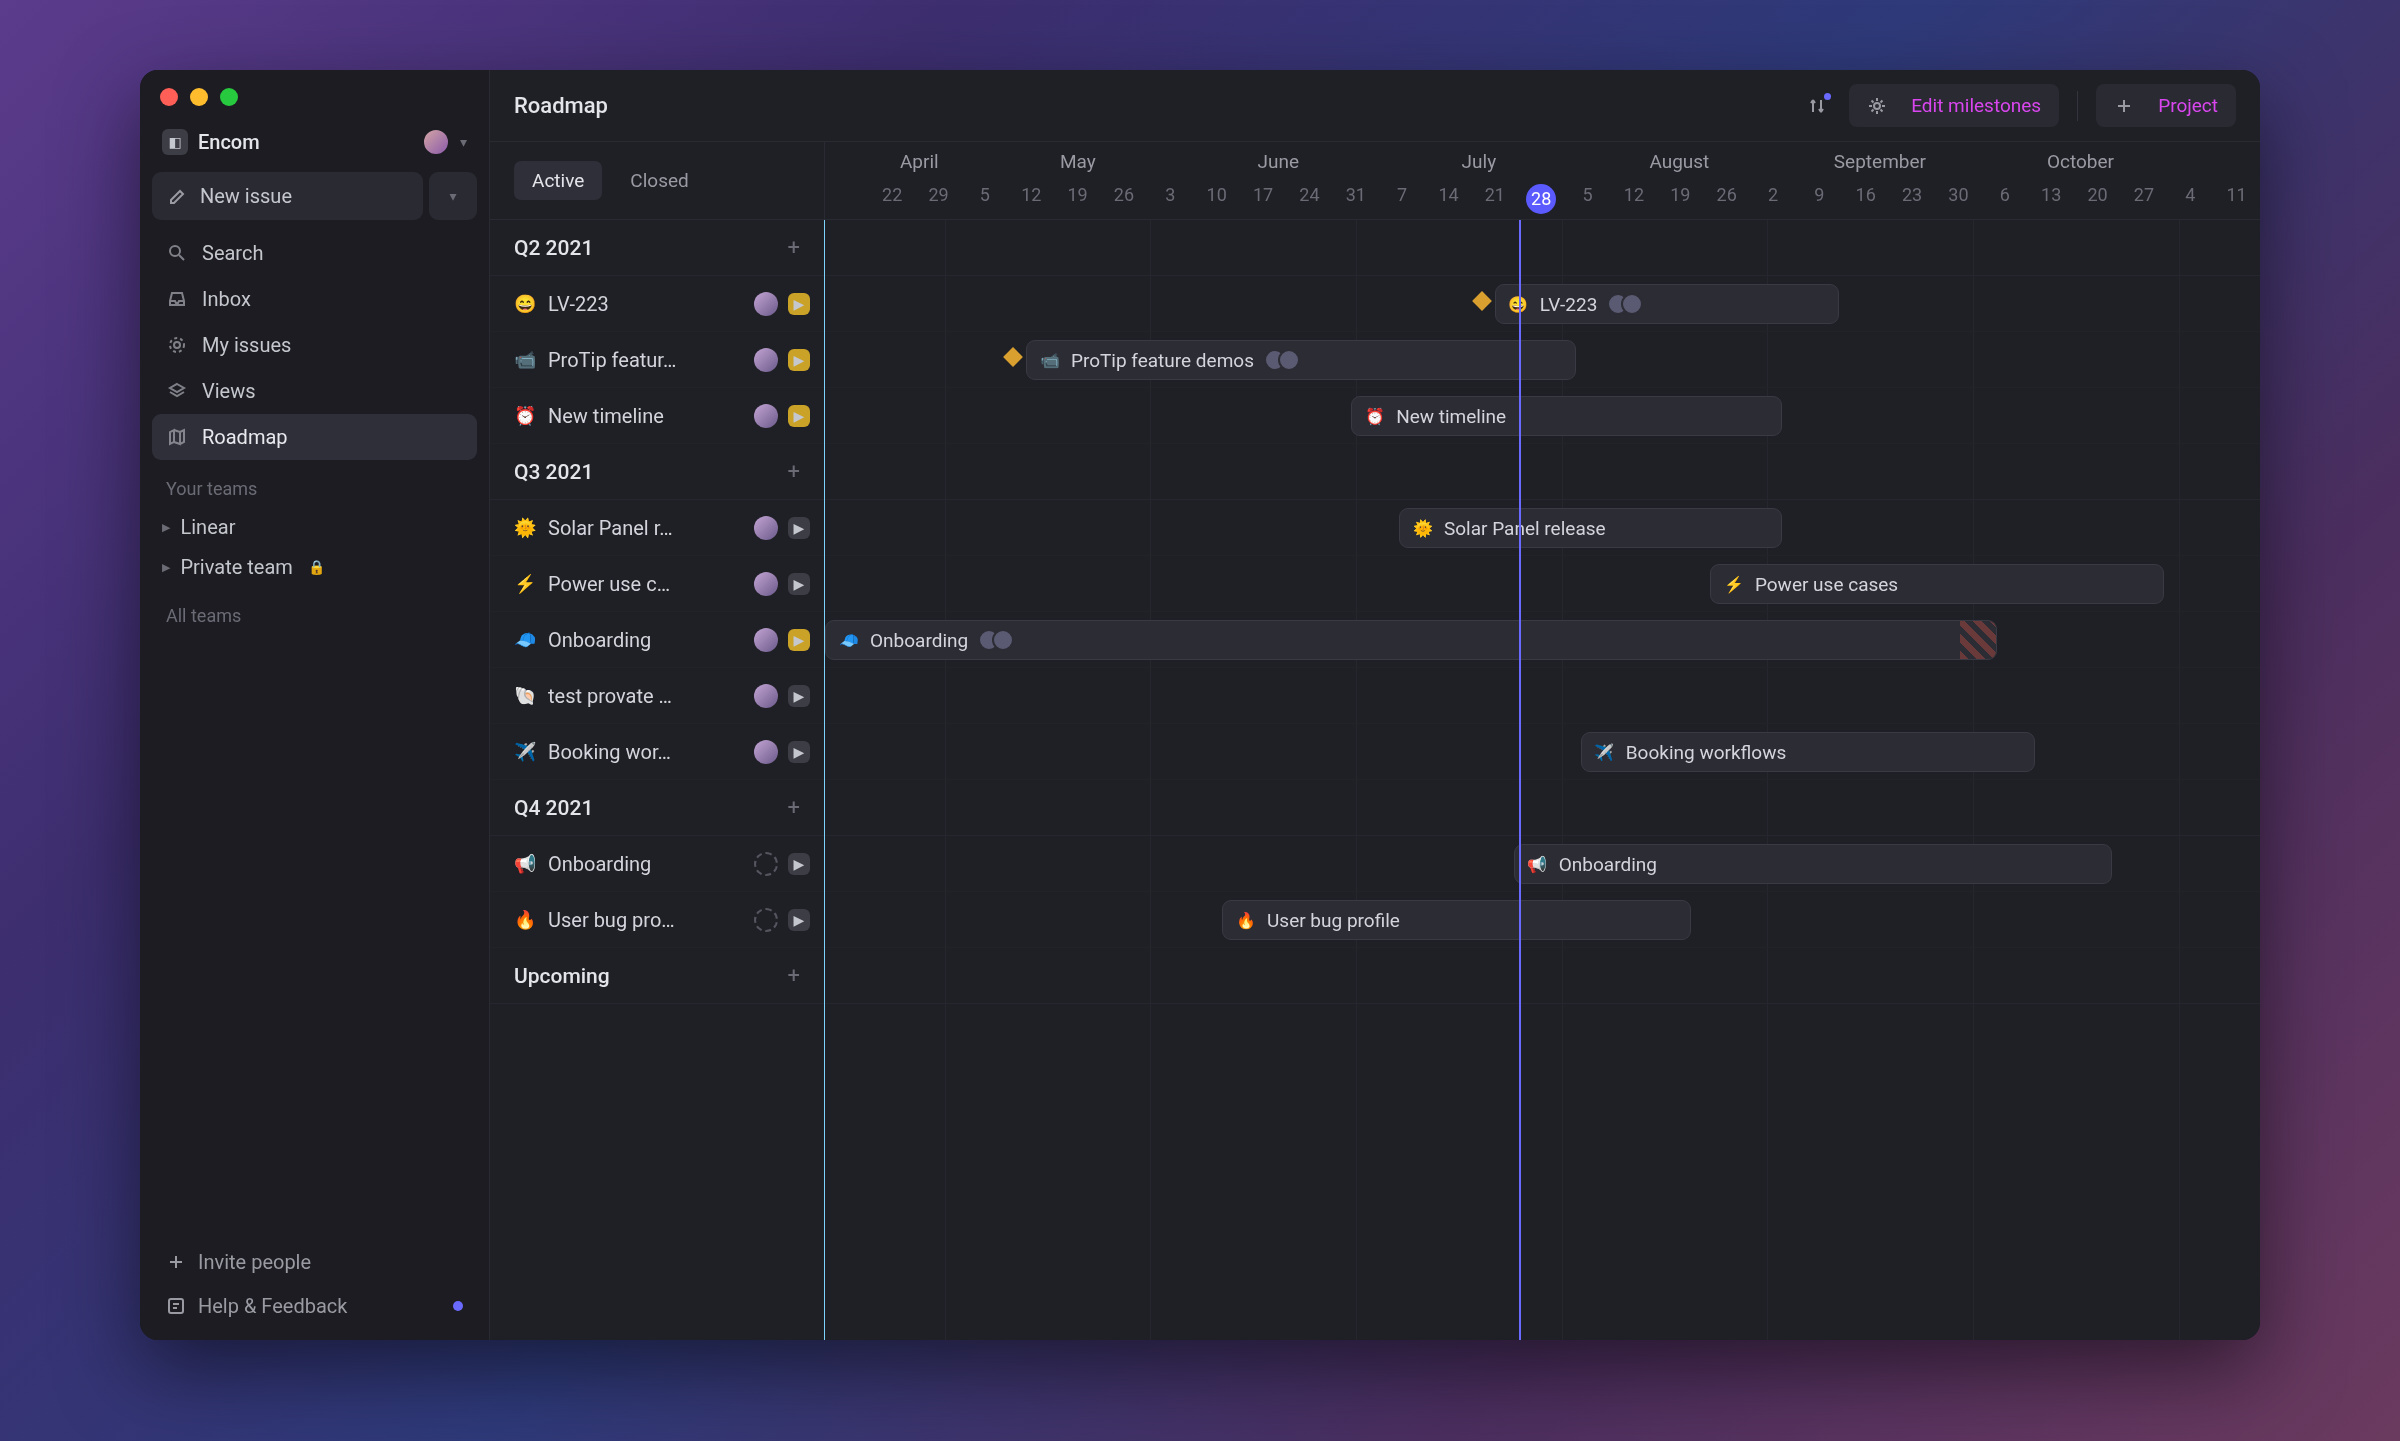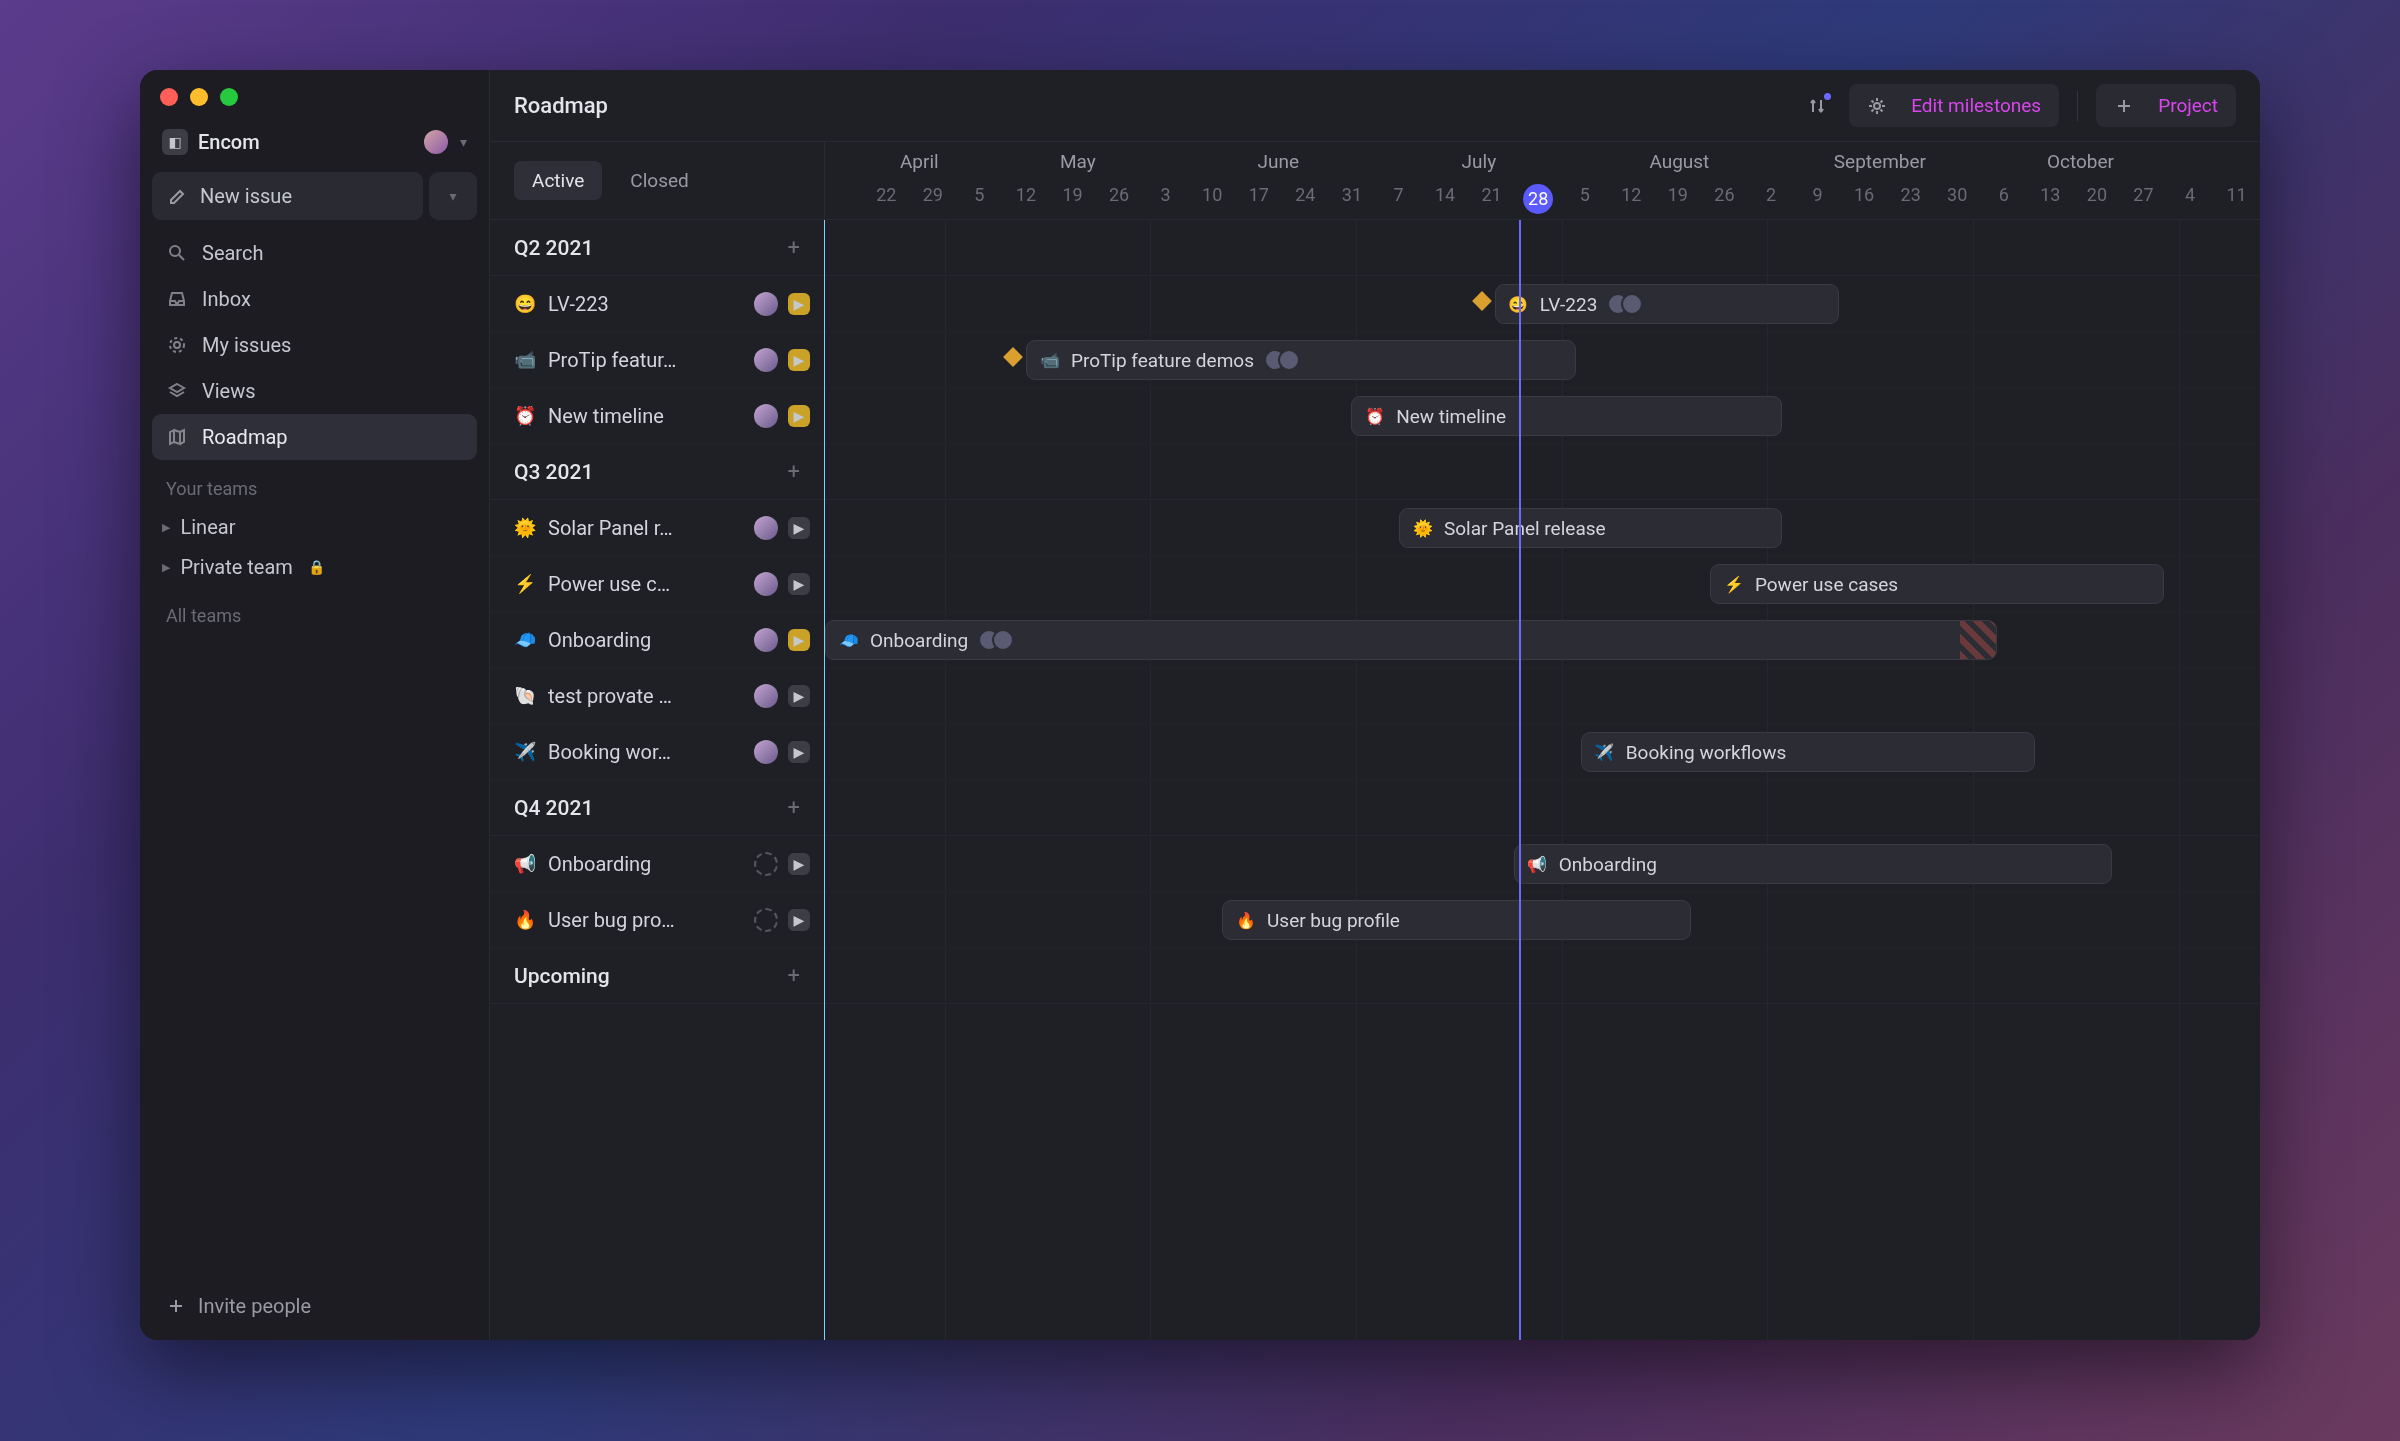--- a/index.html
+++ b/index.html
@@ -64,21 +64,21 @@
 .btn { background:#2a2a32; border-radius:8px; padding:10px 18px; display:flex; align-items:center; gap:24px; cursor:pointer; color:#d946ef; font-size:19px; }
 .vdiv { width:1px; height:30px; background:#34343e; margin:0 4px; }
 
 .subbar { height:78px; border-bottom:1px solid #2a2a32; display:flex; align-items:stretch;gap:36px; }
 .tabs { width:335px; display:flex; align-items:center; padding:0 24px; gap:10px; border-right:1px solid #2a2a32; }
 .tab { padding:8px 18px; border-radius:7px; cursor:pointer; color:#9a9aa3; font-size:19px; }
 .tab.active { background:#2f2f39; color:#e4e5ea; }
 .timeline-head { flex:1; position:relative; overflow:hidden; }
 .months { position:absolute; top:8px; left:0; right:0; display:flex; }
 .month { text-align:center; color:#9a9aa3; font-size:19px; }
-.days { position:absolute; top:42px; left:2px; right:0; display:flex; }
+.days { position:absolute; top:42px; left:8px; right:0; display:flex; }
 .day { text-align:center; color:#6b6b76; font-size:18px; }
 
 .content { flex:1; display:flex; overflow:hidden; position:relative; }
 .leftcol { width:335px; border-right:1px solid #7dd3fc; overflow:hidden; }
 .rightcol { flex:1; position:relative; overflow:hidden; }
 .gridlines { position:absolute; inset:0; pointer-events:none; }
 .gridline { position:absolute; top:0; bottom:0; width:1px; background:#26262e; }
 .today-line { position:absolute; top:-16px; bottom:0; width:2px; background:#6a6aff; z-index:4; }
 .today-line::before { content:''; position:absolute; top:-8px; left:-6px; width:14px; height:14px; background:#6a6aff; border-radius:50%; }
 
@@ -191,20 +191,28 @@
           <span style="font-size:14px;color:#6b6b76;margin-left:6px;">🔒</span>
         </div>
       </div>
     <div class="section-label">All teams</div>
     <div class="spacer"></div>
     <div class="foot-item">
       <svg>
           <path d="M10 4v12M4 10h12"></path>
         </svg>
       <span>Invite people</span>
+    </div>
+    <div class="foot-item">
+      <svg>
+          <rect x="3" y="3" width="14" height="14" rx="2"></rect>
+          <path d="M7 8h6M7 12h4"></path>
+        </svg>
+      <span>Help &amp; Feedback</span>
+      <span class="dot-ind"></span>
     </div>
   </aside>
 
   <main class="main">
     <div class="topbar">
       <span class="title">Roadmap</span>
       <span class="tspacer"></span>
       <span class="sort-ic">
         <svg>
             <path d="M5 4v12M5 4l-2 3M5 4l2 3M13 16V4M13 16l-2-3M13 16l2-3"></path>

